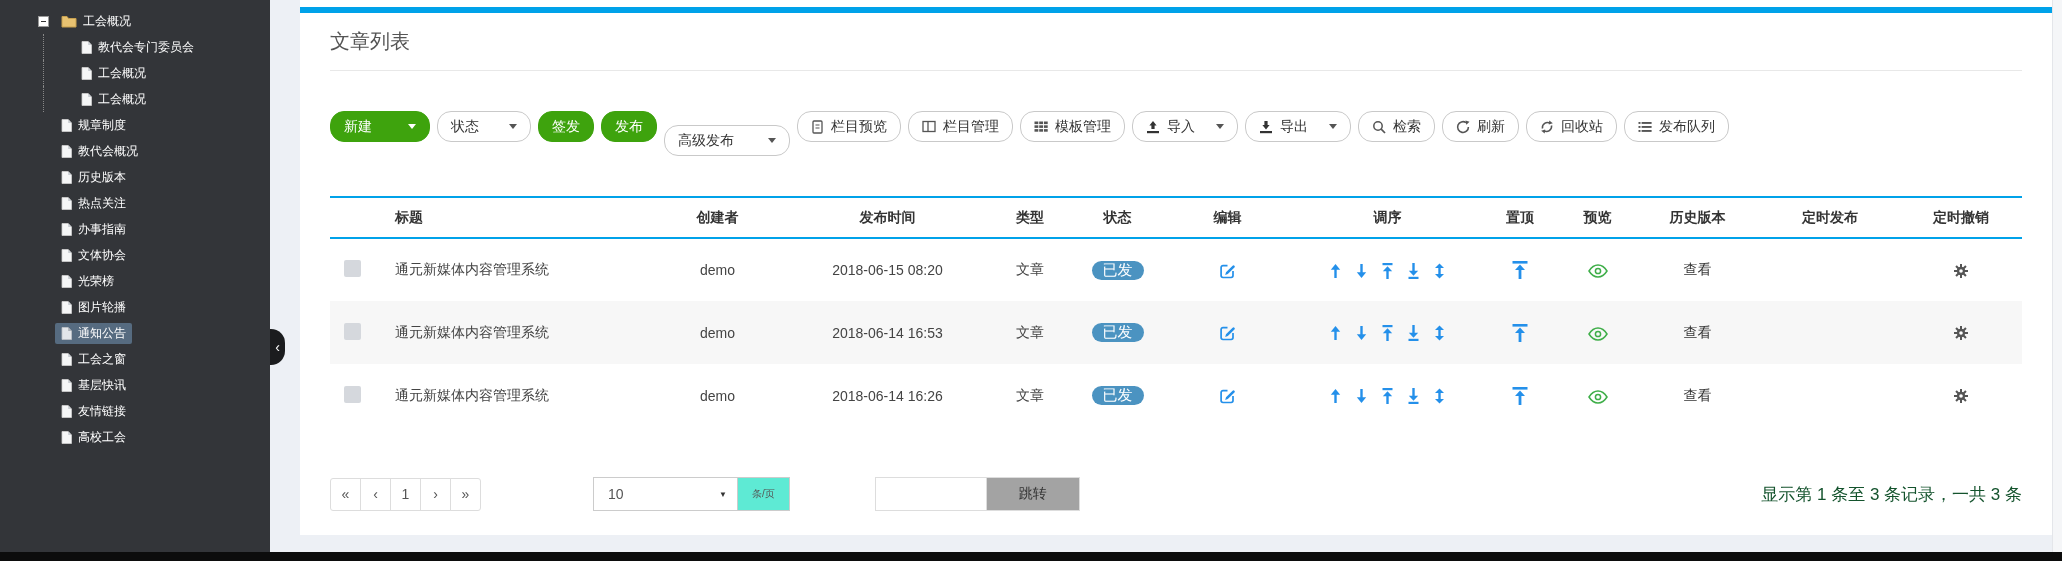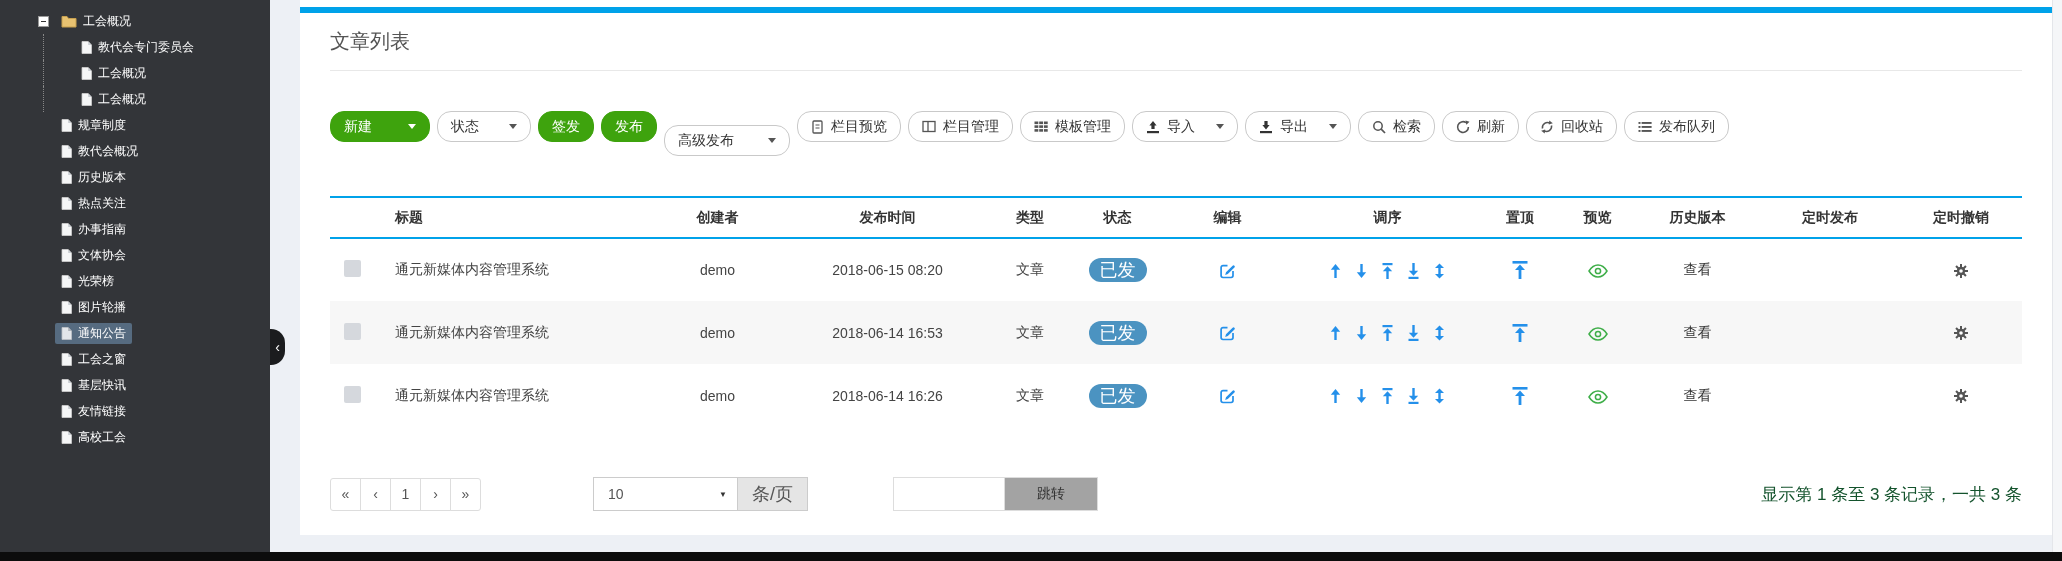--- a/index.html
+++ b/index.html
@@ -39,37 +39,37 @@
 
   
   .table-wrap{margin:40px 30px 0;}
   table{width:100%;border-collapse:collapse;table-layout:fixed;}
   thead tr{border-top:2px solid #00a2e9;border-bottom:2px solid #00a2e9;}
   th{height:41px;font-size:14px;color:#333;font-weight:bold;text-align:center;overflow:hidden;}
   th.al,td.al{text-align:left;padding-left:20px;}
   td{height:63px;text-align:center;font-size:14px;color:#444;overflow:hidden;}
   tbody tr.striped{background:#f7f7f7;}
   .cb{display:inline-block;width:17px;height:17px;background:#d5d8dd;border-radius:2px;cursor:pointer;}
-  .badge{display:inline-block;background:#4b93c1;color:#fff;font-size:18px;padding:0 11px;border-radius:13px;}
+  .badge{display:inline-block;background:#4b93c1;color:#fff;font-size:15px;padding:0 11px;border-radius:13px;}
   .icon-btn{display:inline-flex;cursor:pointer;vertical-align:middle;}
   .order-icons .icon-btn{margin:0 4.5px;}
   .view-link{color:#333;cursor:pointer;}
 
   
   .pg{margin:50px 30px 0;display:flex;align-items:center;}
   .pg-btn{width:31px;height:33px;border:1px solid #ddd;background:#fff;display:inline-flex;
     align-items:center;justify-content:center;color:#555;font-size:14px;margin-left:-1px;cursor:pointer;}
   .pg-btn.first{margin-left:0;border-radius:3px 0 0 3px;}
   .pg-btn.last{border-radius:0 3px 3px 0;}
   .pg-size{margin-left:112px;display:flex;}
   .size-select{width:145px;height:34px;border:1px solid #ccc;background:#fff;display:flex;align-items:center;
     justify-content:space-between;padding:0 10px 0 14px;color:#555;font-size:14px;cursor:pointer;}
   .size-caret{font-size:8px;color:#333;}
-  .size-unit{height:34px;border:1px solid #ccc;background:#e5e5e5;margin-left:-1px;display:flex;
-    align-items:center;padding:0 14px;color:#555;font-size:18px;}
+  .size-unit{height:34px;border:1px solid #ccc;background:#5eead4;margin-left:-1px;display:flex;
+    align-items:center;padding:0 14px;color:#555;font-size:10px;}
   .pg-jump{margin-left:85px;display:flex;}
   .jump-input{width:112px;height:34px;border:1px solid #ddd;background:#fff;outline:none;
     padding:0 8px;font-size:14px;color:#333;}
   .jump-btn{height:34px;border:1px solid #ddd;margin-left:-1px;background:#a3a3a3;color:#333;
     padding:0 32px;display:flex;align-items:center;font-size:14px;cursor:pointer;}
   .pg-summary{margin-left:auto;color:#14532d;font-size:17px;}
 
   .bottom-strip{position:absolute;left:0;bottom:0;width:2062px;height:9px;background:#0c0c0c;}
   .scroll-strip{position:absolute;right:0;top:0;width:10px;height:552px;background:#f5f6f8;border-left:1px solid #e4e6ea;}
 </style>

